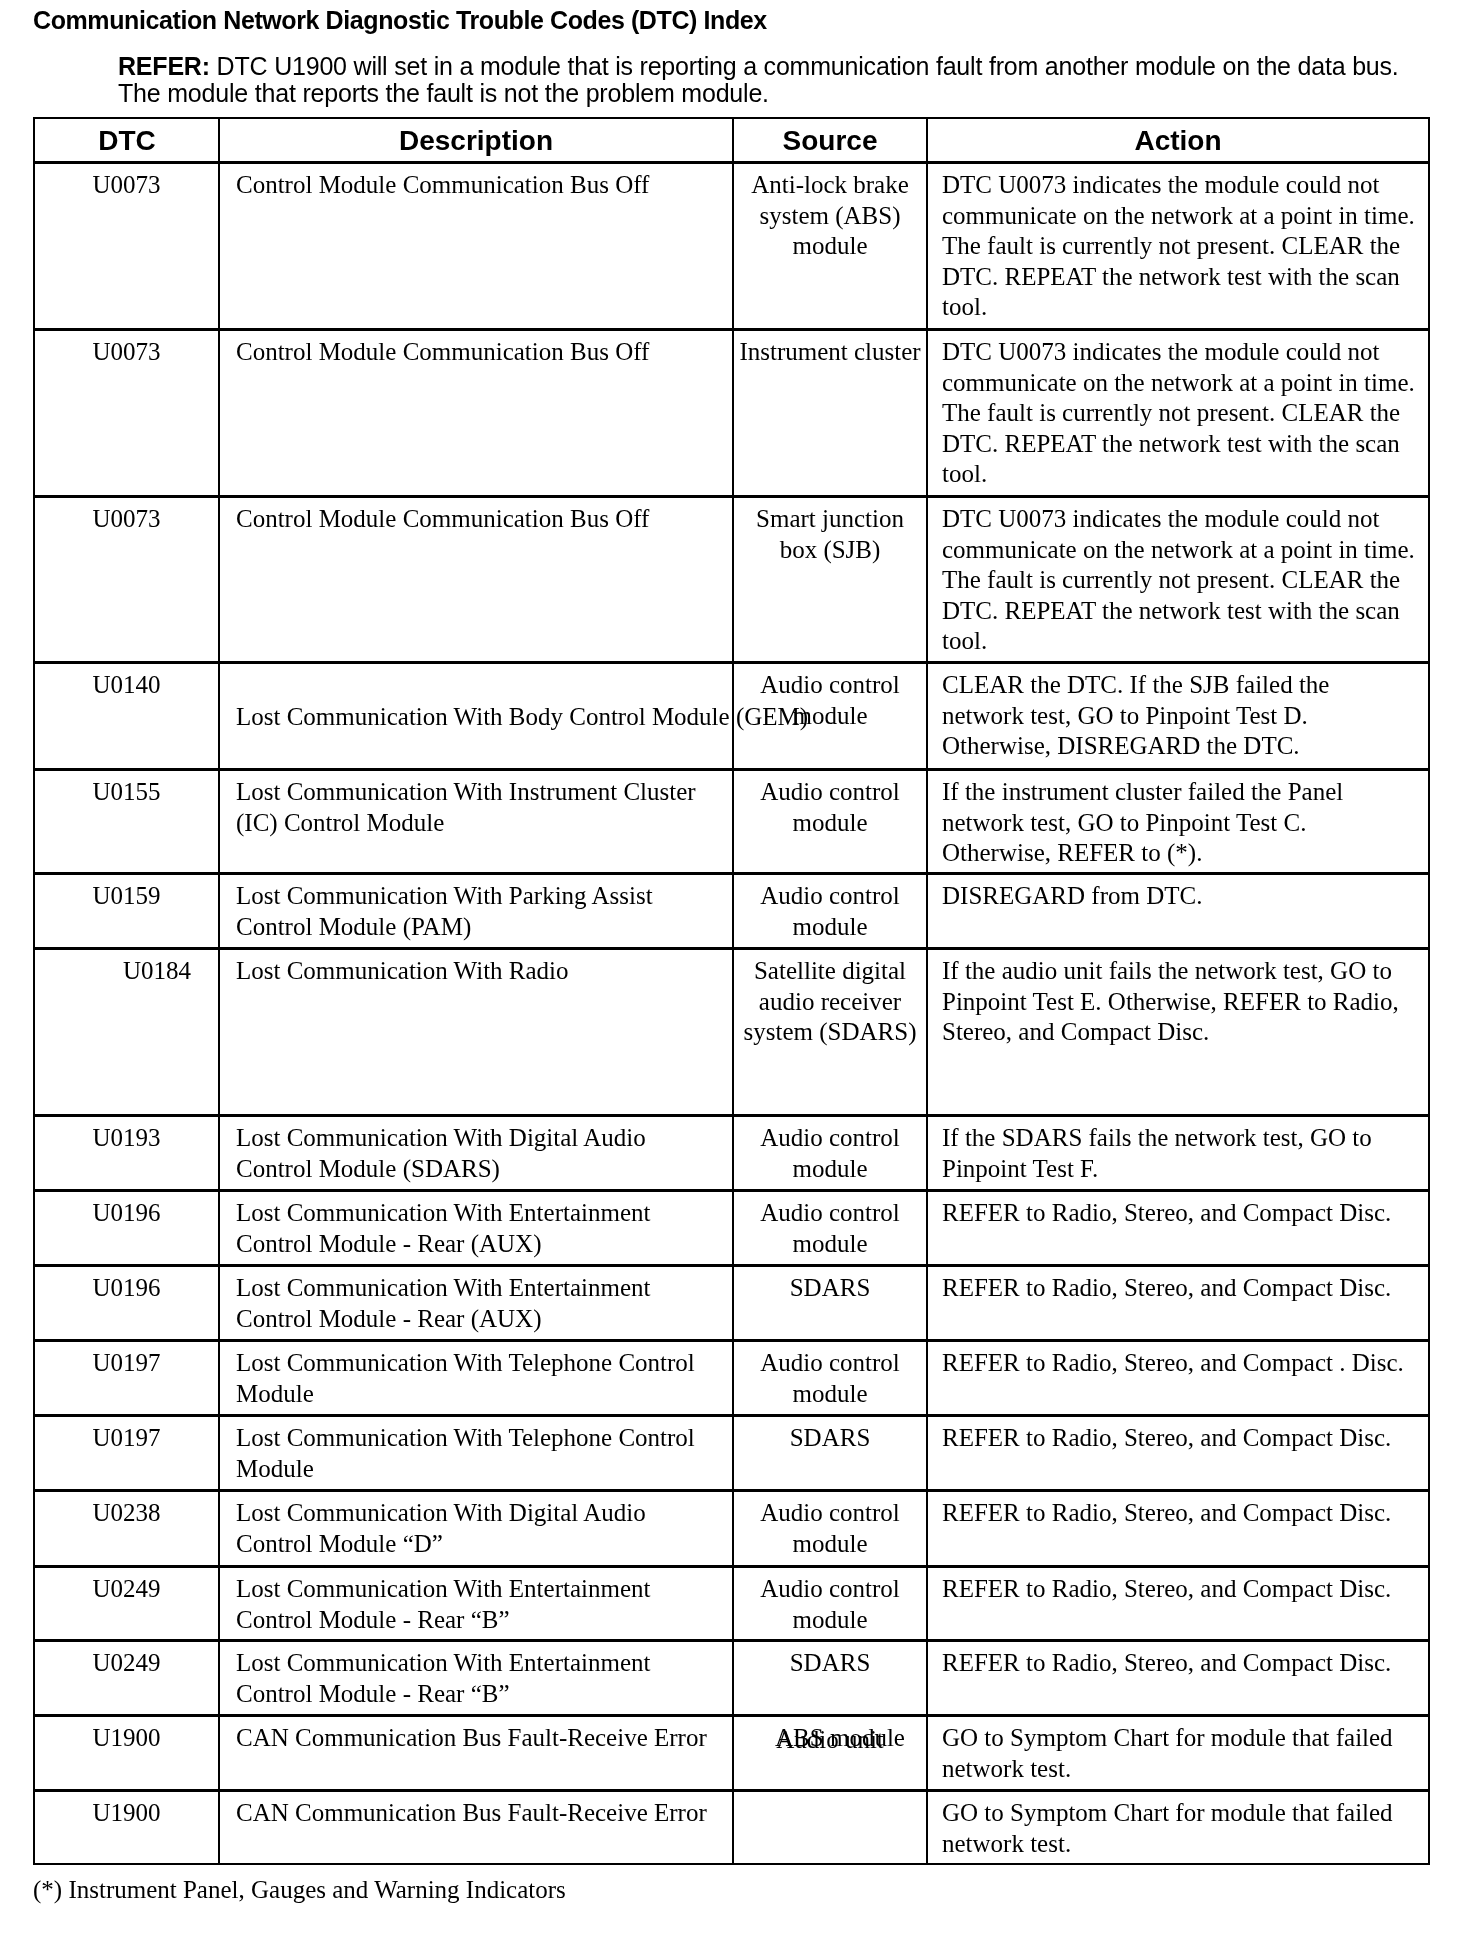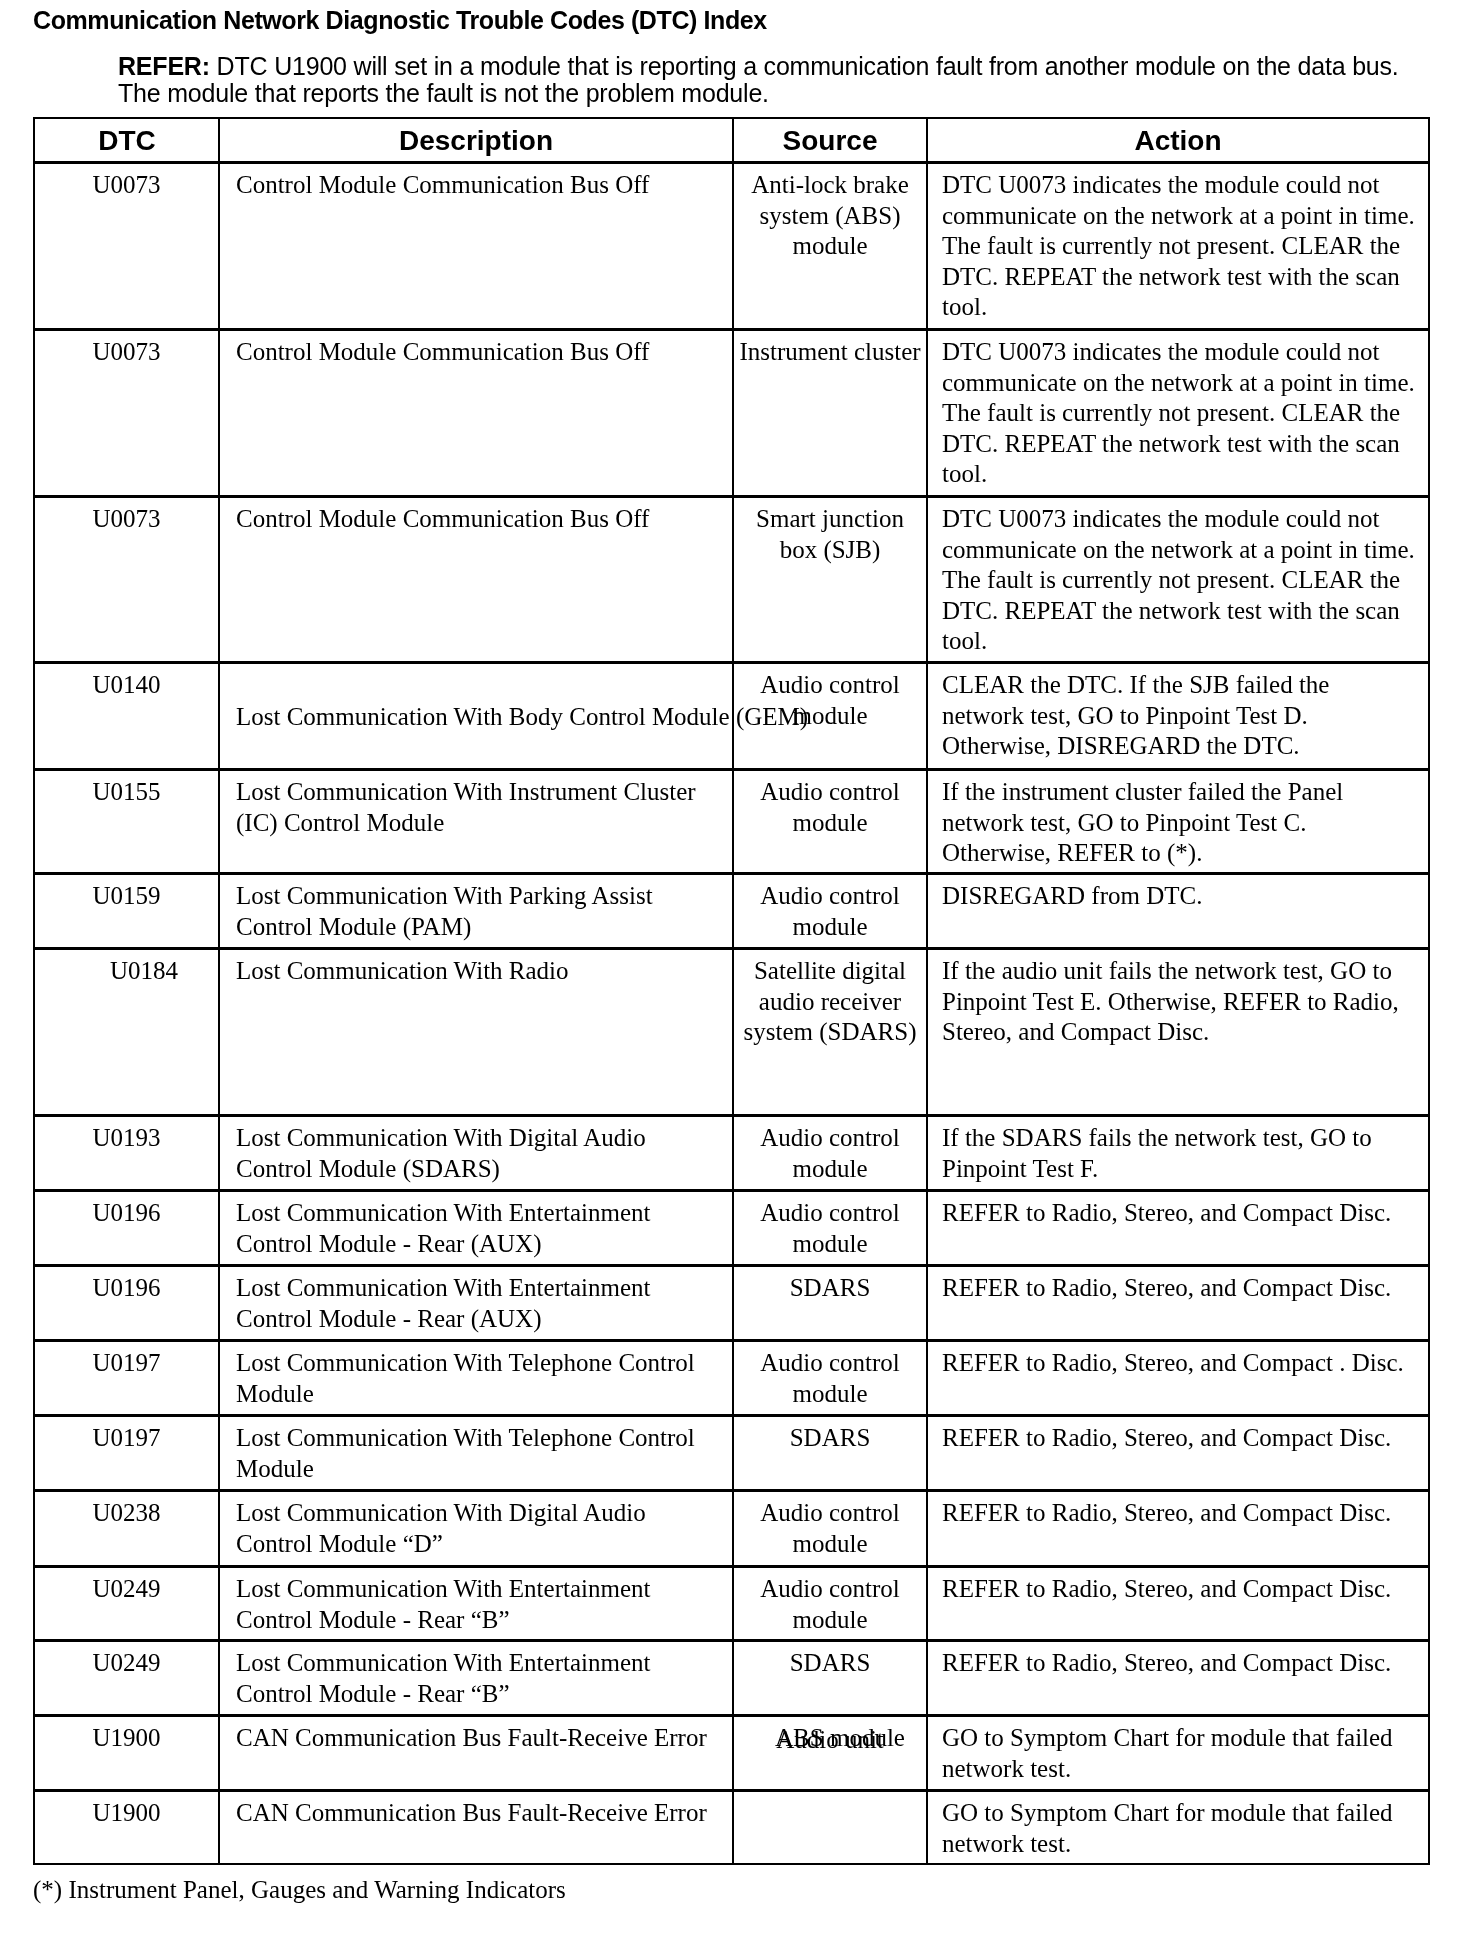--- a/index.html
+++ b/index.html
@@ -96,21 +96,21 @@
       </div>
       <div class="hline" style="top: 753px;"></div>
       <div>
         <div class="cell c-dtc" style="left: 0px; width: 183px; top: 756px; height: 73px;">U0159</div>
         <div class="cell c-desc" style="left: 185px; width: 512px; top: 756px; height: 73px;">Lost Communication With Parking Assist Control Module (PAM)</div>
         <div class="cell c-src" style="left: 699px; width: 192px; top: 756px; height: 73px;">Audio control module</div>
         <div class="cell c-act" style="left: 893px; width: 500px; top: 756px; height: 73px;">DISREGARD from DTC.</div>
       </div>
       <div class="hline" style="top: 828px;"></div>
       <div>
-        <div class="cell c-dtc" style="left: 3px; width: 212px; top: 831px; height: 165px;">U0184</div>
+        <div class="cell c-dtc" style="left: 16px; width: 212px; top: 831px; height: 165px;">U0184</div>
         <div class="cell c-desc" style="left: 185px; width: 512px; top: 831px; height: 165px;">Lost Communication With Radio</div>
         <div class="cell c-src" style="left: 699px; width: 192px; top: 831px; height: 165px;">Satellite digital audio receiver system (SDARS)</div>
         <div class="cell c-act" style="left: 893px; width: 500px; top: 831px; height: 165px;">If the audio unit fails the network test, GO to Pinpoint Test E. Otherwise, REFER to Radio, Stereo, and Compact Disc.</div>
       </div>
       <div class="hline" style="top: 995px;"></div>
       <div>
         <div class="cell c-dtc" style="left: 0px; width: 183px; top: 998px; height: 73px;">U0193</div>
         <div class="cell c-desc" style="left: 185px; width: 512px; top: 998px; height: 73px;">Lost Communication With Digital Audio Control Module (SDARS)</div>
         <div class="cell c-src" style="left: 699px; width: 192px; top: 998px; height: 73px;">Audio control module</div>
         <div class="cell c-act" style="left: 893px; width: 500px; top: 998px; height: 73px;">If the SDARS fails the network test, GO to Pinpoint Test F.</div>

